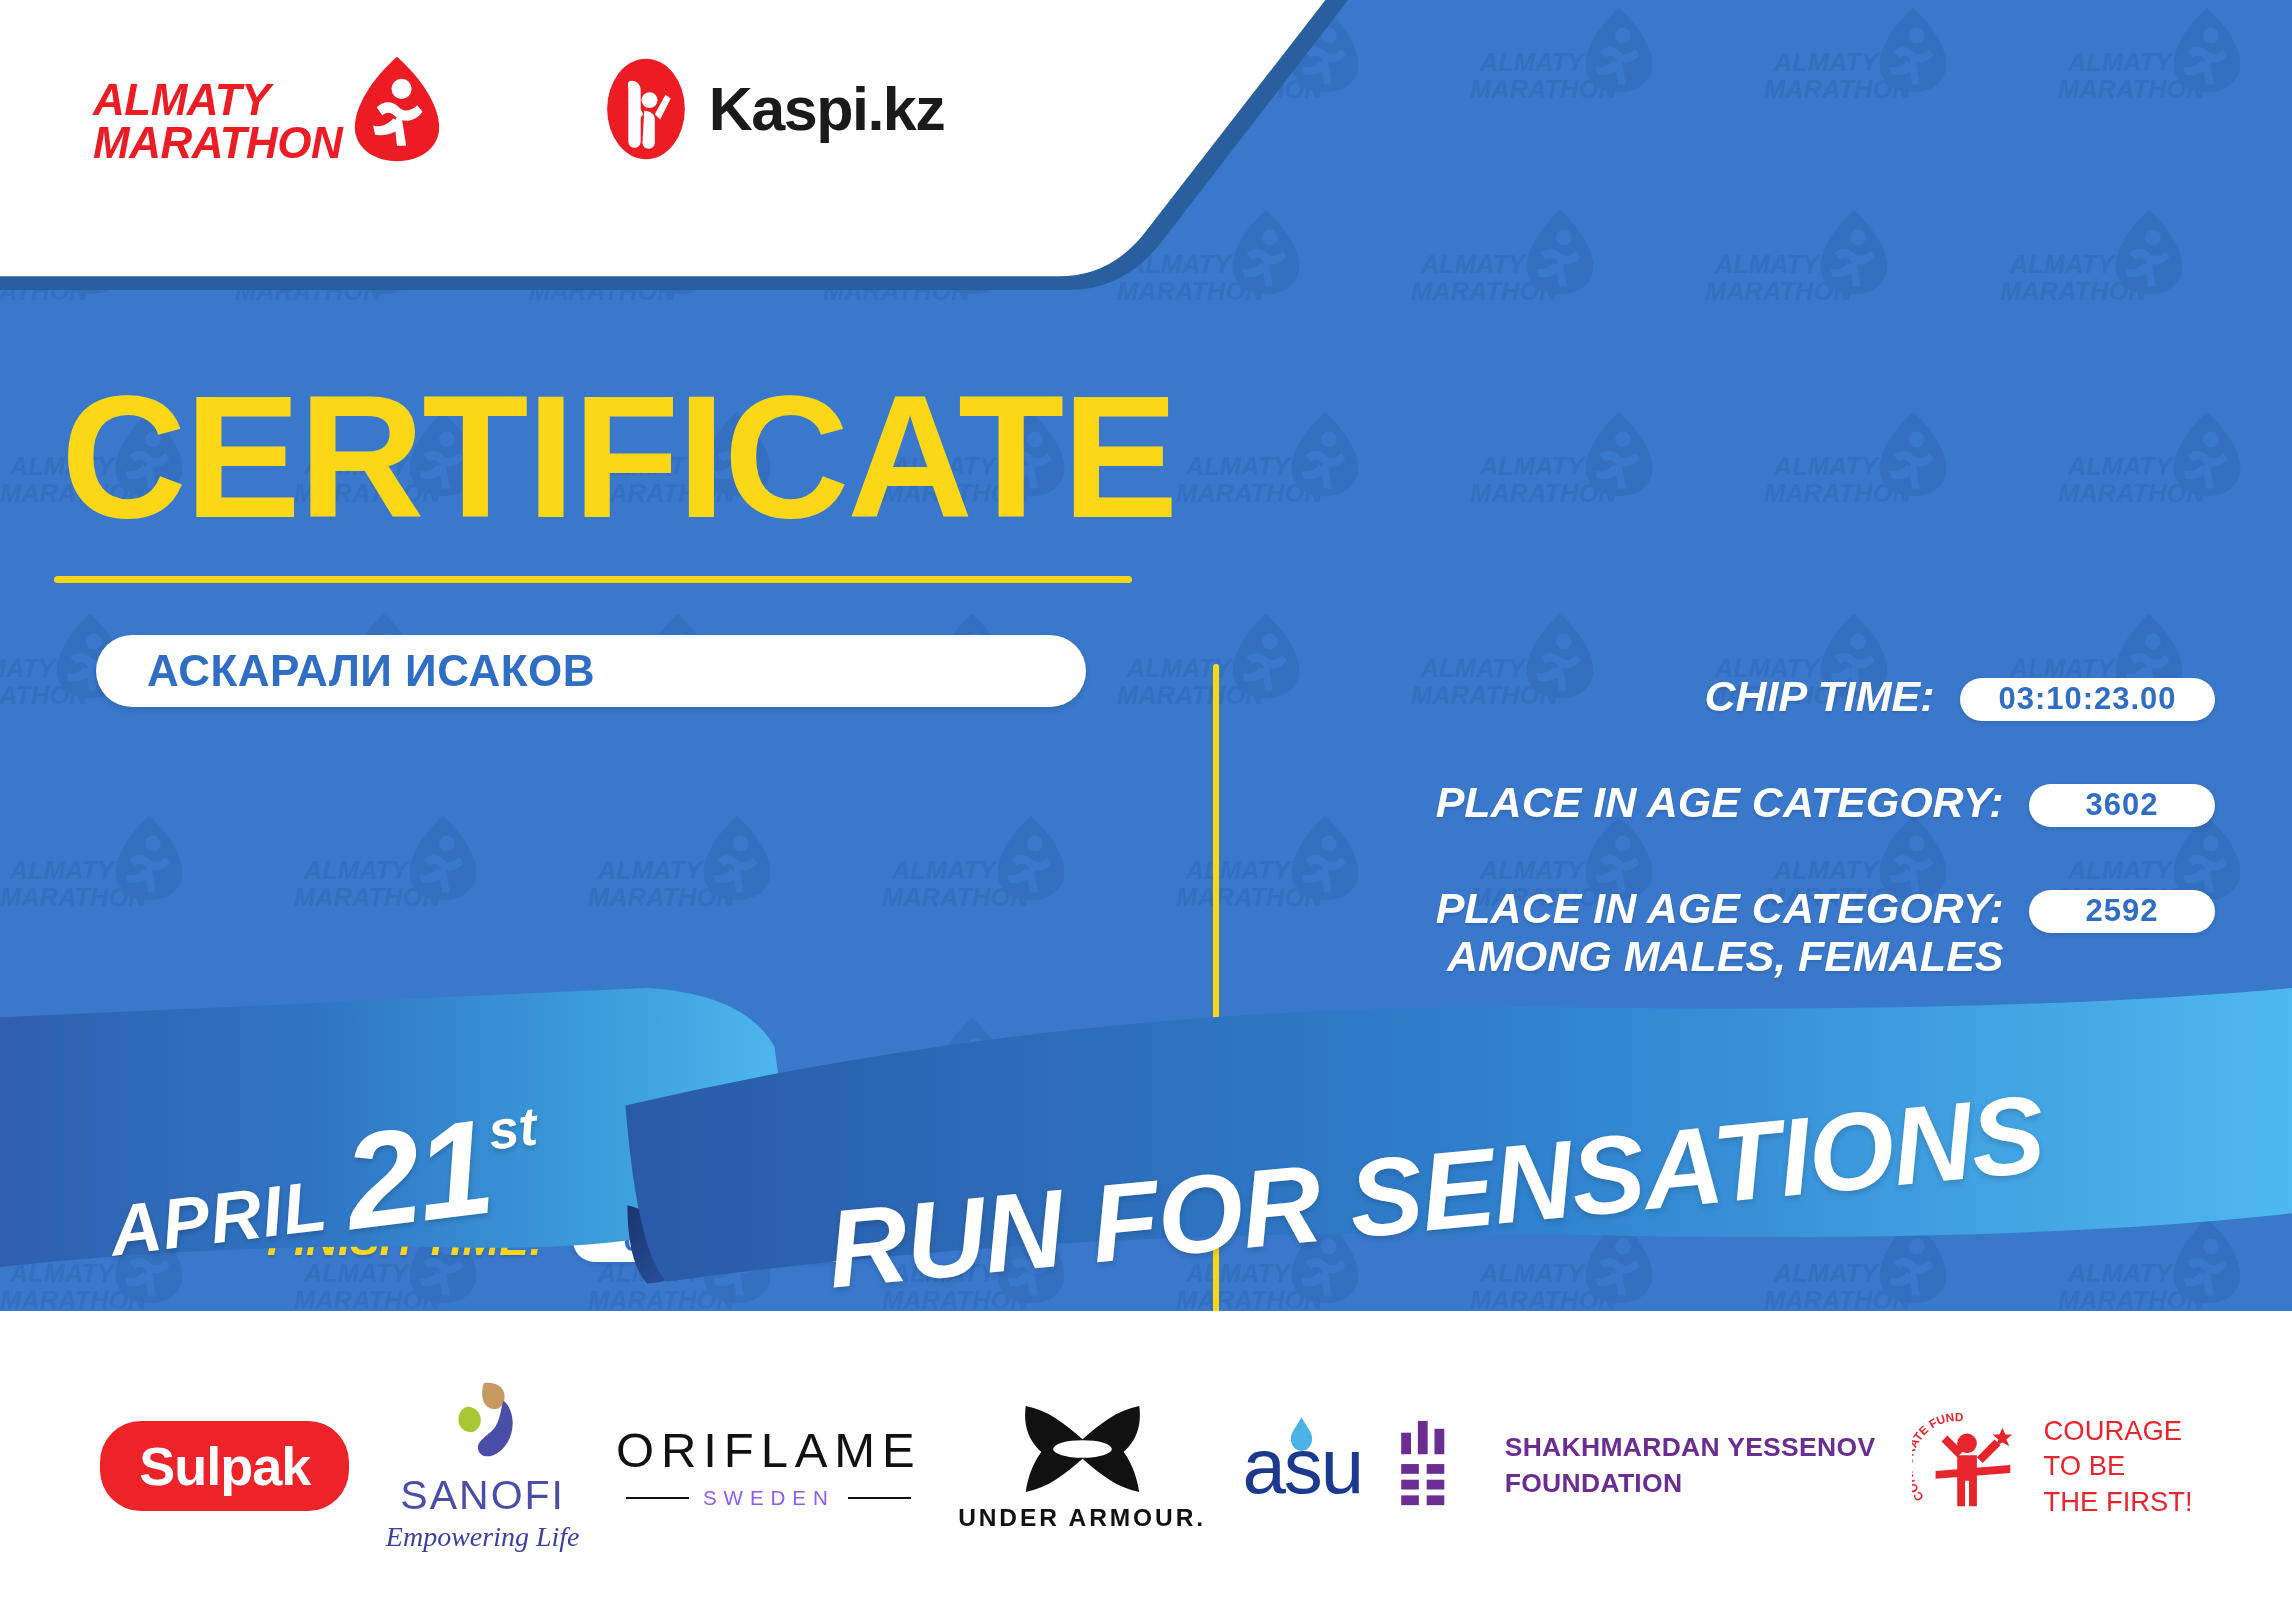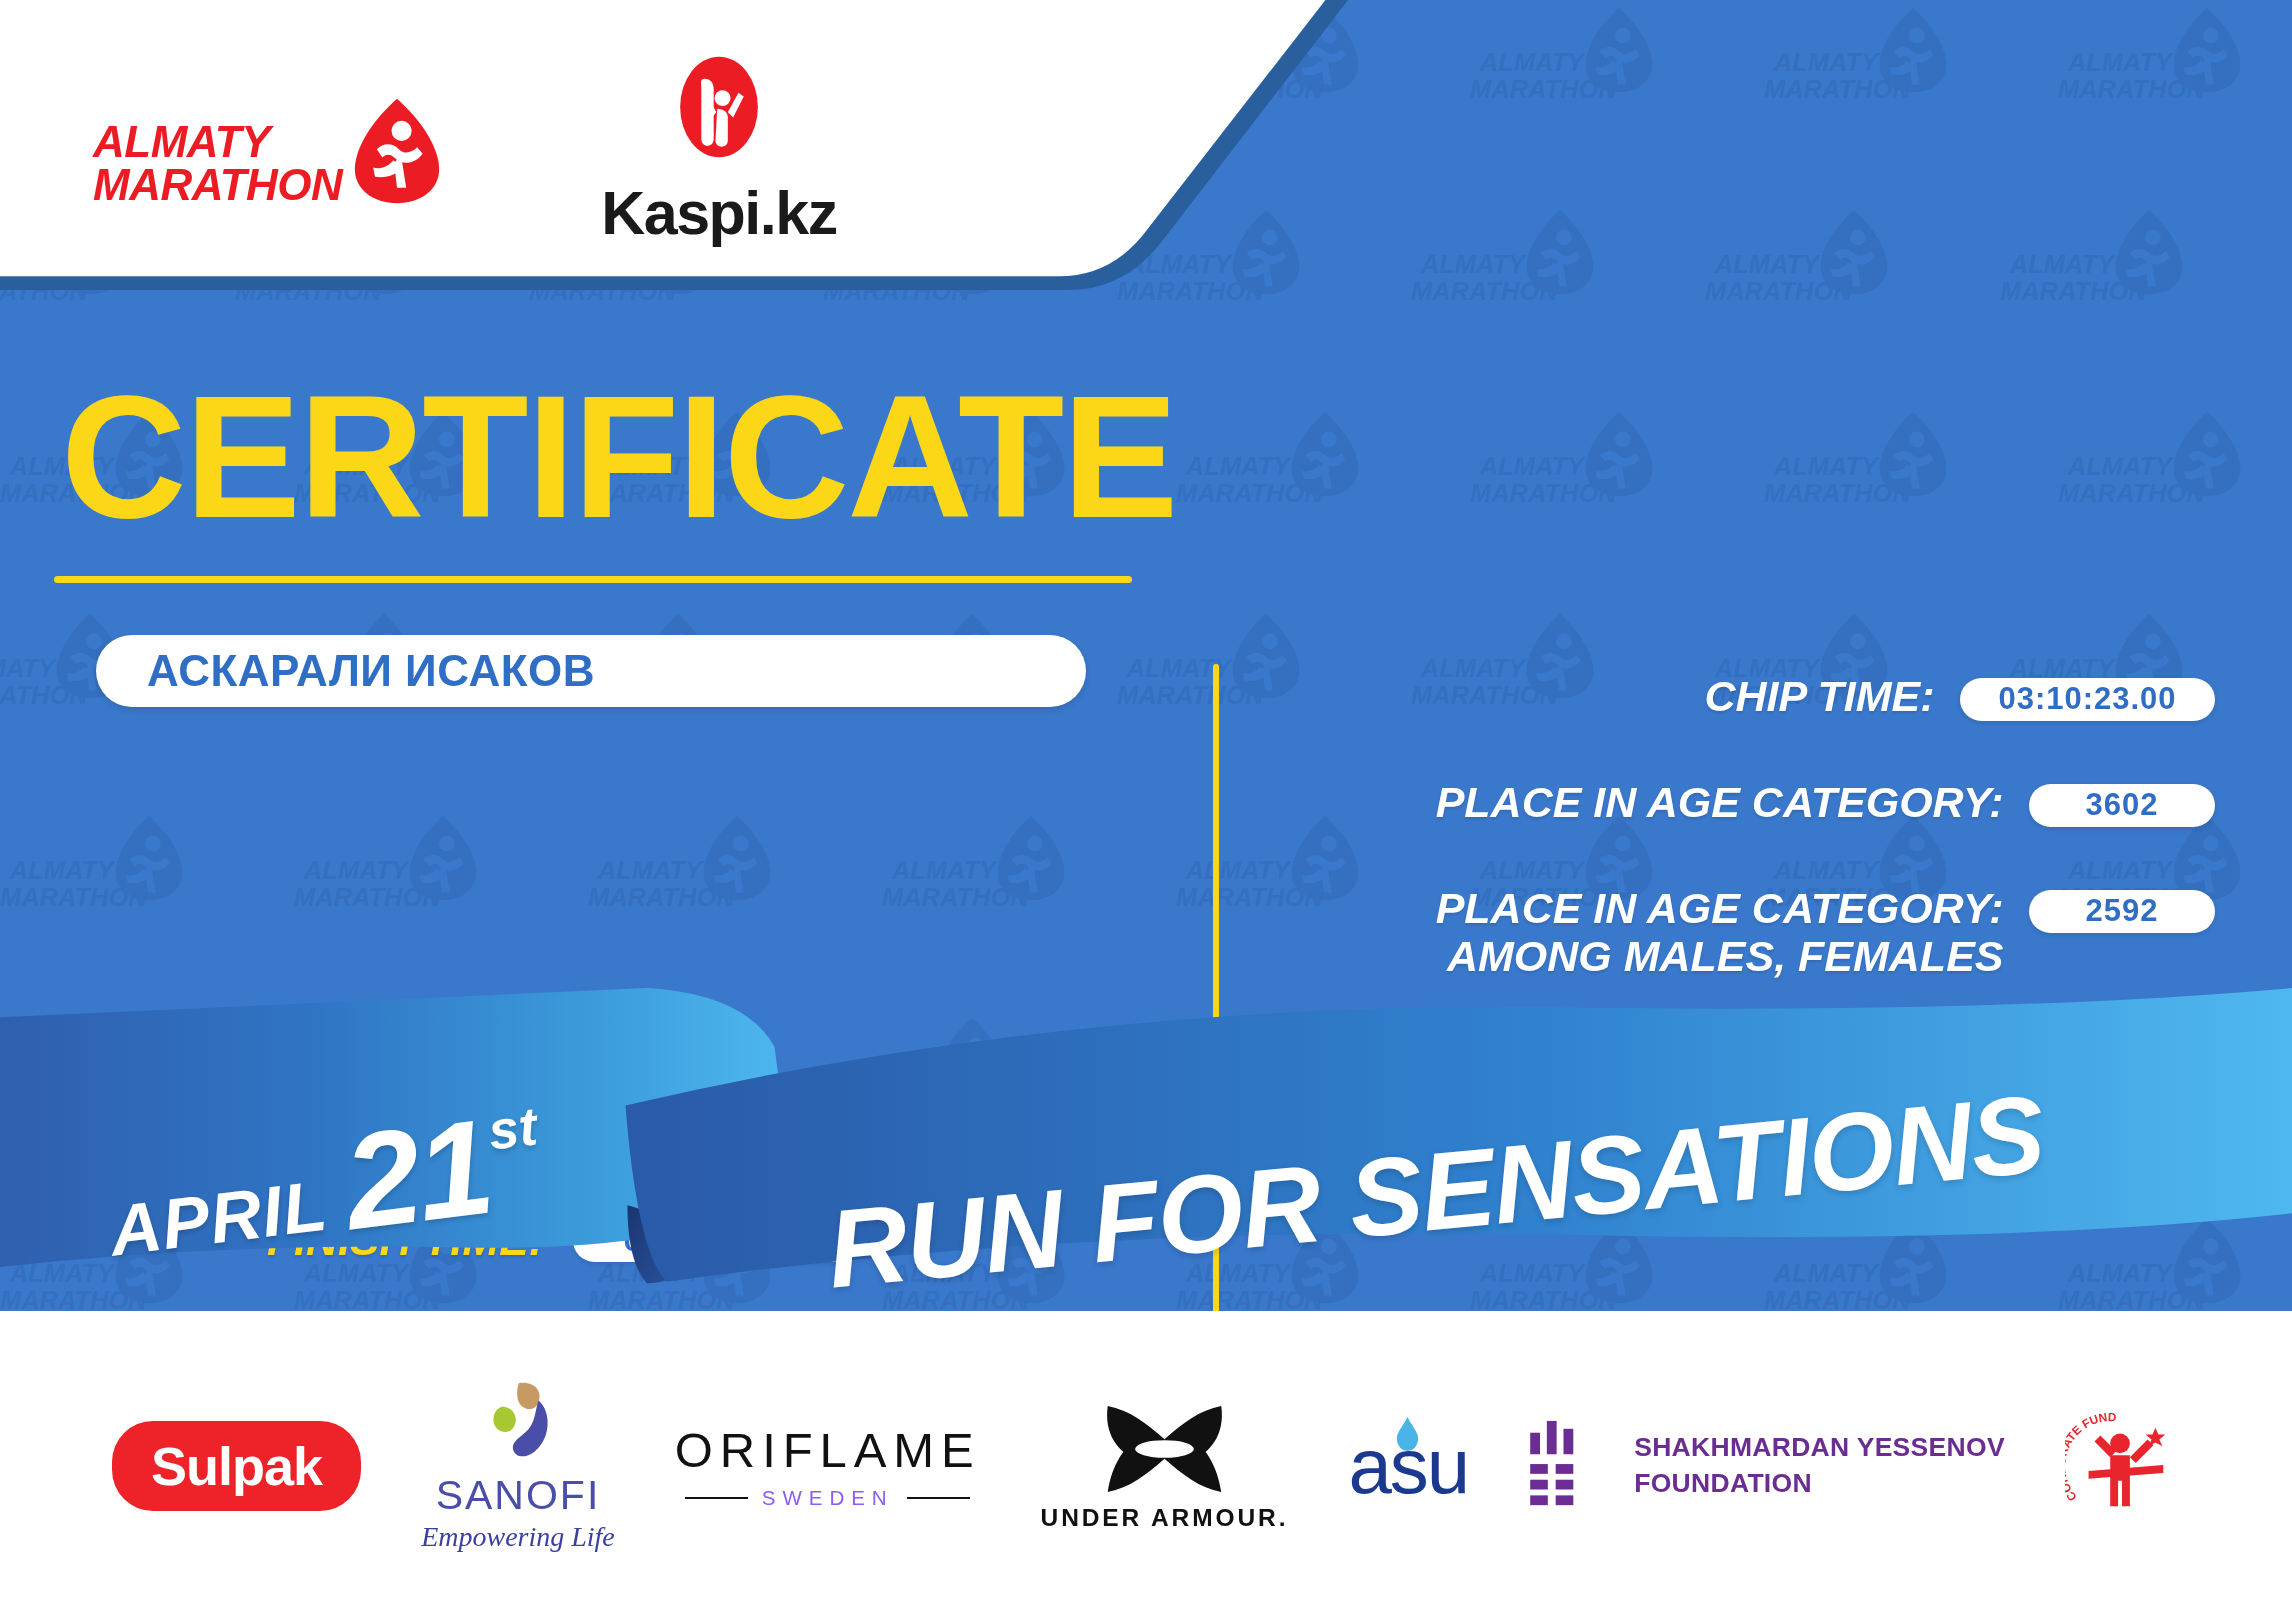--- a/index.html
+++ b/index.html
@@ -45,21 +45,21 @@
     color:#ec1c24;
     font-weight:bold;
     font-style:italic;
     font-size:44px;
     line-height:0.98;
     letter-spacing:-0.5px;
     font-family:"Liberation Sans", sans-serif;
     text-align:left;
   }
   .almaty-mark{width:94px;height:110px;}
-  .kaspi-logo{display:flex;align-items:center;gap:17.6px;flex-direction:column;}
+  .kaspi-logo{display:flex;align-items:center;gap:17.6px;}
   .kaspi-mark{width:90px;height:106px;}
   .kaspi-text{
     color:#1a1a1a;font-weight:bold;font-size:61px;letter-spacing:-1.5px;
     font-family:"Liberation Sans", sans-serif;
   }
 
   
   .body-area{position:absolute;top:294px;left:0;right:0;bottom:0;z-index:5;}
 
   .left-col{
@@ -1368,17 +1368,22 @@
         <text font-size="12" font-weight="bold" fill="#e8242c" font-family="Liberation Sans, sans-serif">
           <textPath href="#arcpath" startOffset="2">CORPORATE FUND</textPath>
         </text>
         <circle cx="56" cy="36" r="10" fill="#e8242c"></circle>
         <path d="M56 48 L66 48 L66 100 L58 100 L58 74 L54 74 L54 100 L46 100 L46 48 Z" fill="#e8242c"></path>
         <path d="M46 50 L30 34 L36 28 L52 44 Z" fill="#e8242c"></path>
         <path d="M66 50 L84 32 L90 38 L72 56 Z" fill="#e8242c"></path>
         <path d="M92 20 L95 27 L102 27 L96 32 L99 39 L92 35 L85 39 L88 32 L82 27 L89 27 Z" fill="#e8242c"></path>
         <path d="M24 64 L100 58 L100 66 L24 72 Z" fill="#e8242c"></path>
       </svg>
+      <div class="txt">
+        <div>COURAGE</div>
+        <div>TO BE</div>
+        <div>THE FIRST!</div>
+      </div>
     </div>
 
   </div>
 </div>
 
 
 </body></html>

